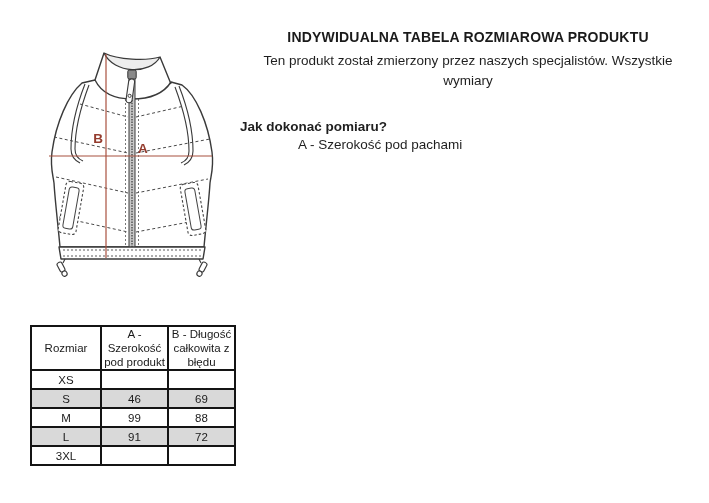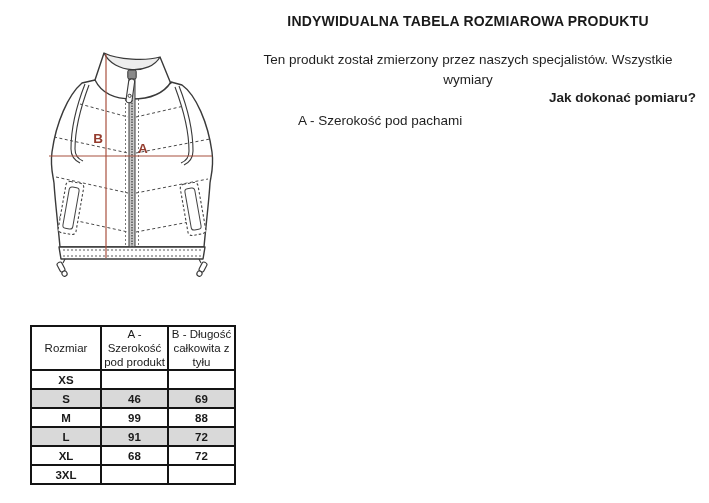--- a/index.html
+++ b/index.html
@@ -7,40 +7,40 @@
     position:relative;
     width:709px;height:503px;
     background:#ffffff;
     font-family:"Liberation Sans","DejaVu Sans",sans-serif;
     color:#1f1f1f;
     overflow:hidden;
   }
 
   
   .right-col{
-    position:absolute;left:240px;top:0;width:456px;
+    position:absolute;left:240px;top:16px;width:456px;
   }
   .doc-title{
     margin-top:13px;
     text-align:center;
     font-size:14px;font-weight:bold;
     letter-spacing:.2px;
     color:#1a1a1a;
   }
   .doc-desc{
-    margin-top:21px;
+    margin-top:6px;
     text-align:center;
     font-size:13.5px;line-height:20px;
   }
   .how-to-title{
-    text-align:right;
+    margin-top:28px;
+    text-align:left;
     font-size:13.5px;font-weight:bold;
   }
   .measure-list{
-    margin-top:5px;
     margin-left:58px;
     font-size:13.5px;line-height:21px;
     text-align:left;
   }
 
   
   .vest-wrap{
     position:absolute;left:38px;top:25px;width:225px;height:285px;
   }
 
@@ -51,21 +51,21 @@
     border-collapse:collapse;table-layout:fixed;
     font-size:11.5px;color:#1a1a1a;
   }
   .size-table th,.size-table td{
     border:2px solid #141414;
     text-align:center;vertical-align:middle;
     font-weight:400;padding:0;
     background:#ffffff;
   }
   .size-table th{height:38px;line-height:14px;}
-  .size-table td{height:17px;font-weight:bold;}
+  .size-table td{height:17px;}
   .size-table tr.shaded td{background:#d9d9d9;}
   .col-size{width:70px;}
   .col-a{width:67px;}
   .col-b{width:67px;}
 </style>
 </head>
 <body>
 
 <div id="page">
 
@@ -157,21 +157,21 @@
       </colgroup>
     <thead>
       <tr>
         <th>Rozmiar</th>
         <th>
           <div>A - Szerokość</div>
           <div>pod produkt</div>
         </th>
         <th>
           <div>B - Długość</div>
-          <div>całkowita z tyłu</div>
+          <div>całkowita z błędu</div>
         </th>
       </tr>
     </thead>
     <tbody>
       <tr>
         <td>XS</td>
         <td></td>
         <td></td>
       </tr>
       <tr class="shaded">
@@ -183,25 +183,20 @@
         <td>M</td>
         <td>99</td>
         <td>88</td>
       </tr>
       <tr class="shaded">
         <td>L</td>
         <td>91</td>
         <td>72</td>
       </tr>
       <tr>
-        <td>XL</td>
-        <td>68</td>
-        <td>72</td>
-      </tr>
-      <tr>
         <td>3XL</td>
         <td></td>
         <td></td>
       </tr>
     </tbody>
   </table>
 
 </div>
 
 </body></html>

